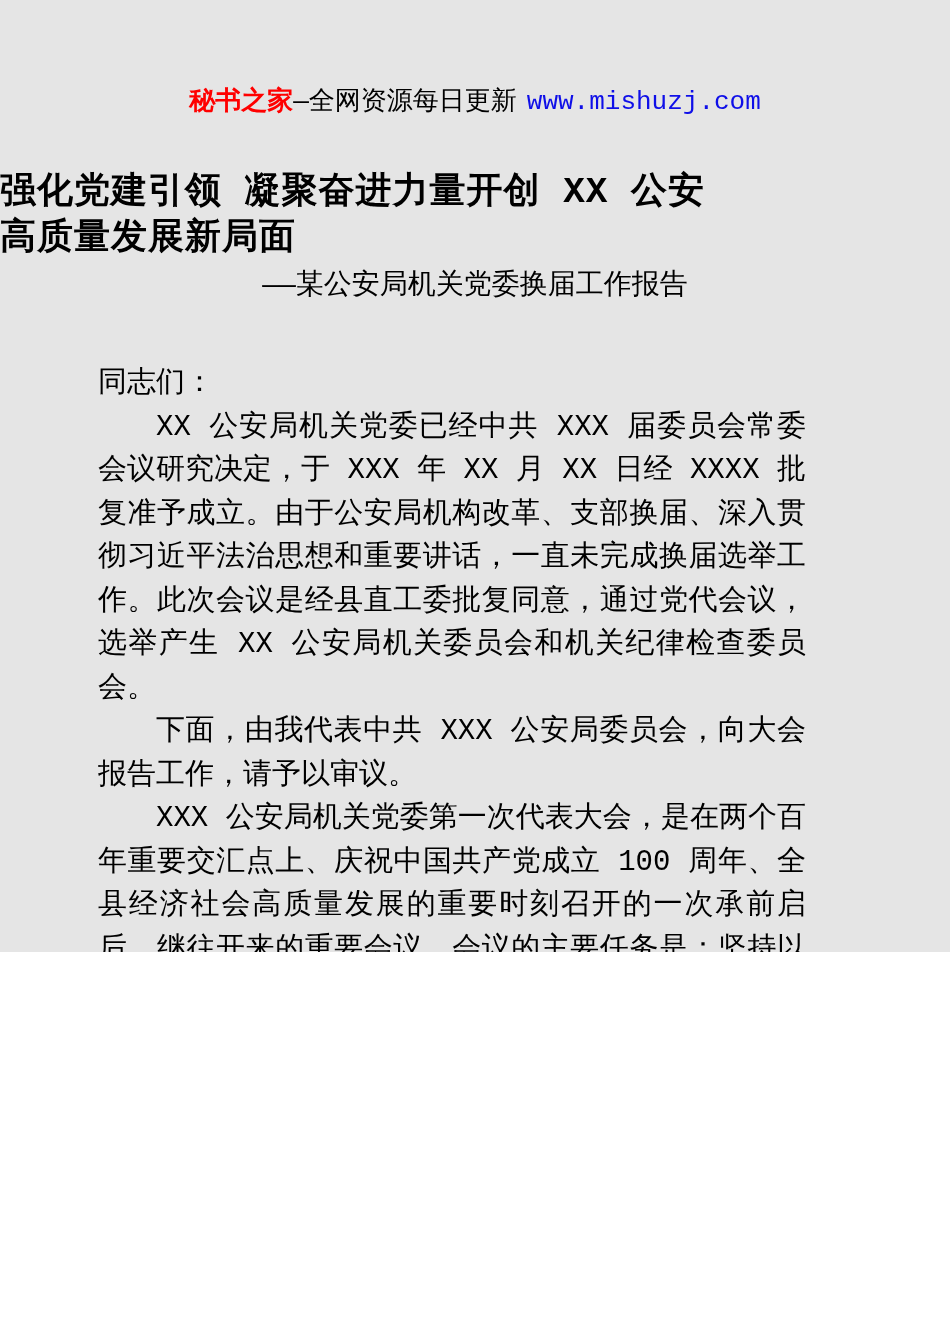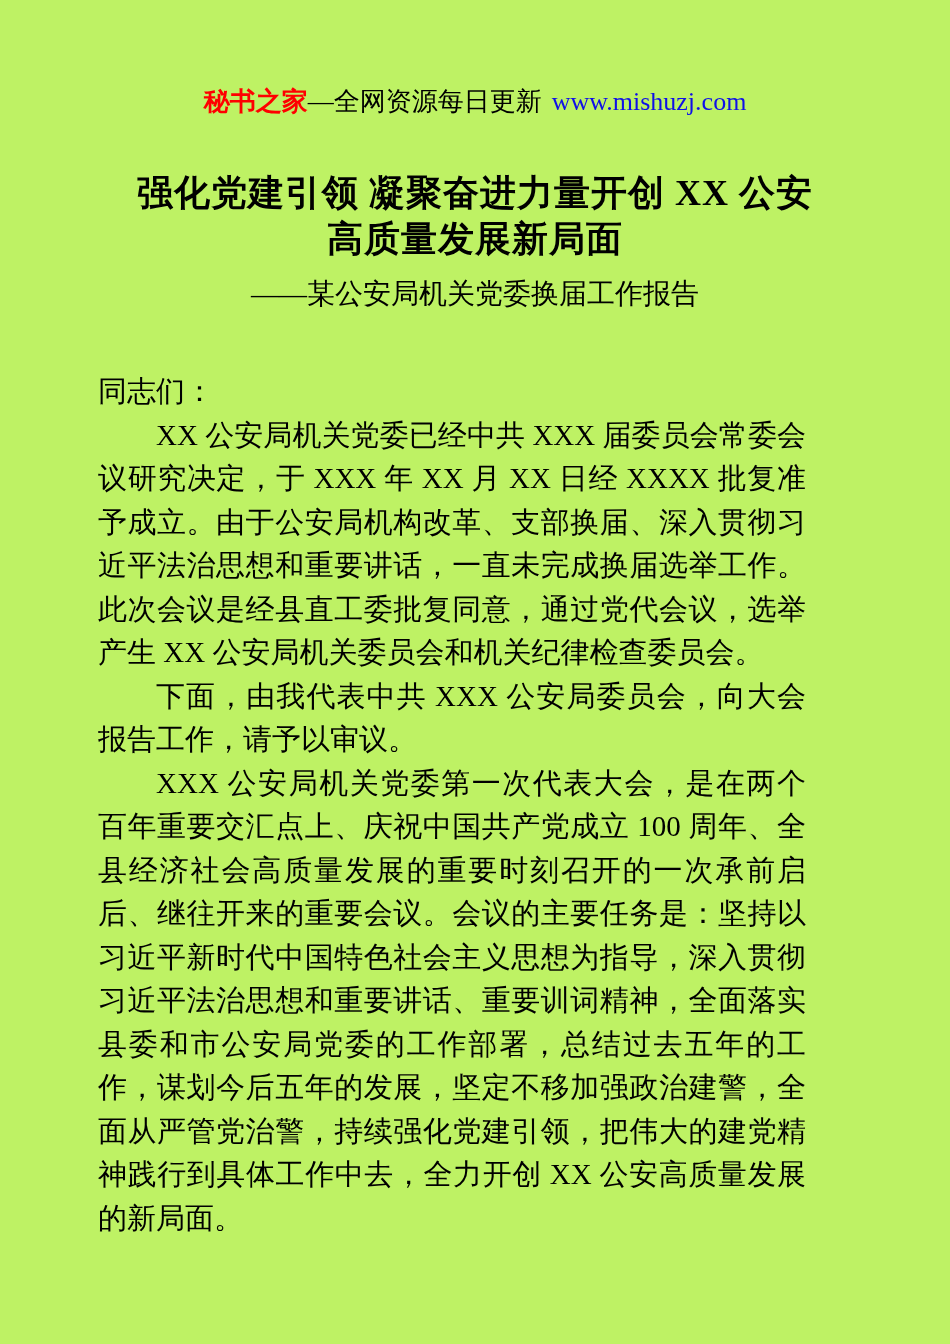--- a/index.html
+++ b/index.html
@@ -1,23 +1,23 @@
 <!DOCTYPE html>
 <html><head>
 <meta charset="utf-8">
 <style>
   * { margin: 0; padding: 0; box-sizing: border-box; }
   html, body { background: #ffffff; }
   .page {
     position: relative;
     width: 950px;
-    height: 1344px;
+    height: 952px;
     margin: 0 auto;
-    background: #bef264;
-    font-family: Liberation Serif, serif;
+    background: #e5e5e5;
+    font-family: Liberation Mono, monospace;
     color: #000000;
     overflow: hidden;
   }
   .site-header {
     padding-top: 86px;
     text-align: center;
     font-size: 26px;
     line-height: 32px;
     white-space: nowrap;
   }
@@ -30,28 +30,28 @@
     font-weight: normal;
   }
   .site-url {
     color: #0f0fe8;
     margin-left: 10px;
     text-decoration: none;
     cursor: pointer;
   }
   .doc-title {
     margin-top: 52px;
-    text-align: center;
+    text-align: left;
     font-size: 36px;
     line-height: 46px;
     font-weight: bold;
     letter-spacing: 1px;
   }
   .doc-subtitle {
-    margin-top: 16px;
+    margin-top: 8px;
     text-align: center;
     font-size: 28px;
     line-height: 32px;
     font-weight: normal;
   }
   .doc-body {
     margin: 60px auto 0 98px;
     width: 708px;
     font-size: 29px;
     line-height: 43.5px;

